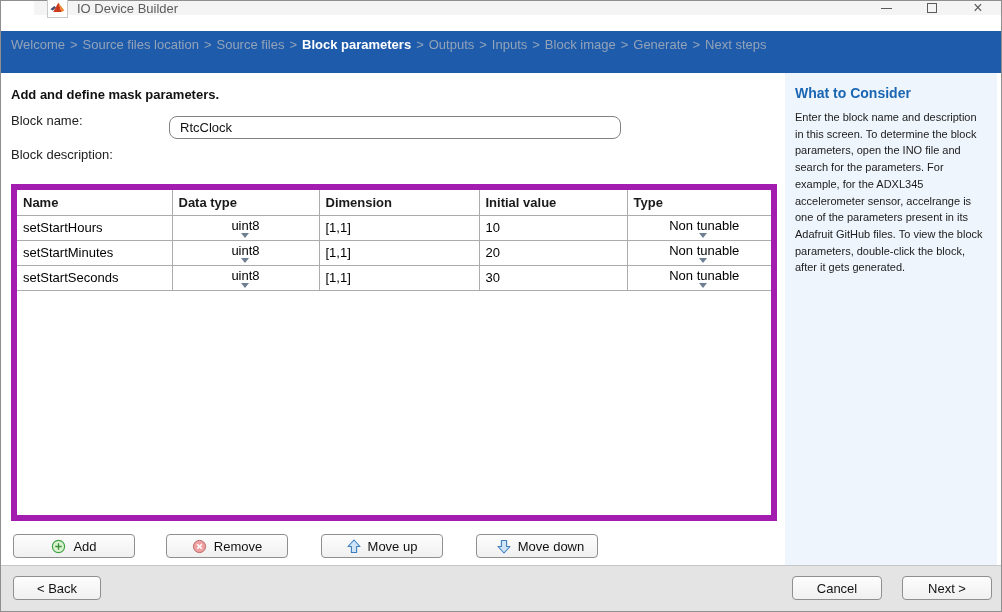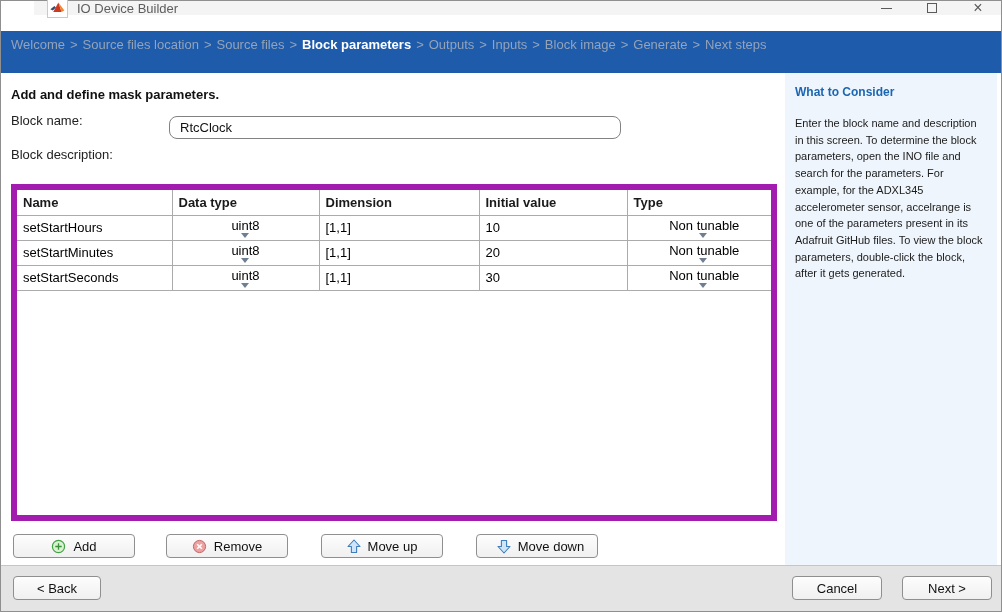--- a/index.html
+++ b/index.html
@@ -116,22 +116,22 @@
   .btn-moveup { left: 320px; }
   .btn-movedown { left: 475px; padding-left: 7px; }
 
   
   .sidebar {
     position: absolute; left: 784px; width: 212px; top: 72px; bottom: 46px;
     background: #eff5fc;
     padding: 12px 9px 0 10px;
   }
   .sidebar-title {
-    font-size: 12px; font-weight: bold; color: #1a66b3;
-    margin-bottom: 16px;
+    font-size: 14px; font-weight: bold; color: #1a66b3;
+    margin-bottom: 8px;
   }
   .sidebar-body {
     font-size: 11px; line-height: 1.52; color: #1b1b1b;
   }
 
   
   .footer {
     position: absolute; left: 0; right: 0; bottom: 0; height: 46px;
     background: #e4e4e4;
     border-top: 1px solid #c6c6c6;

